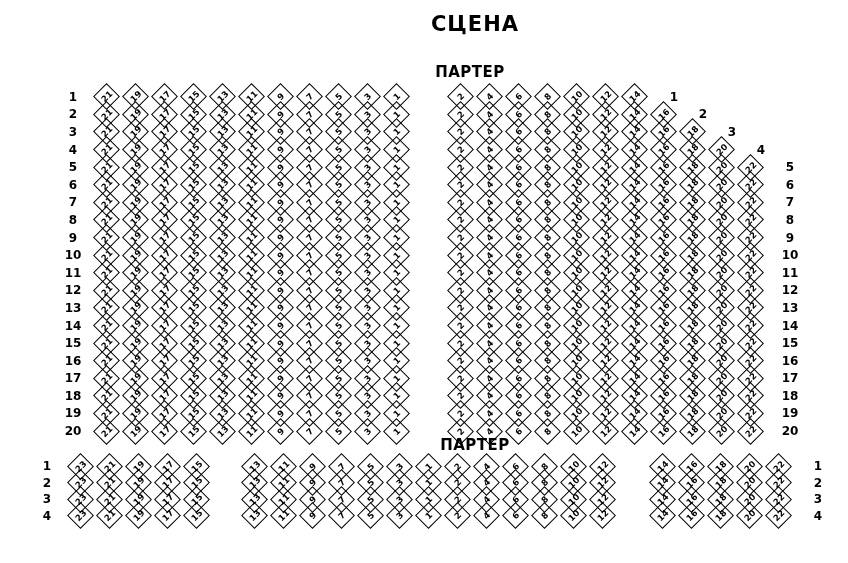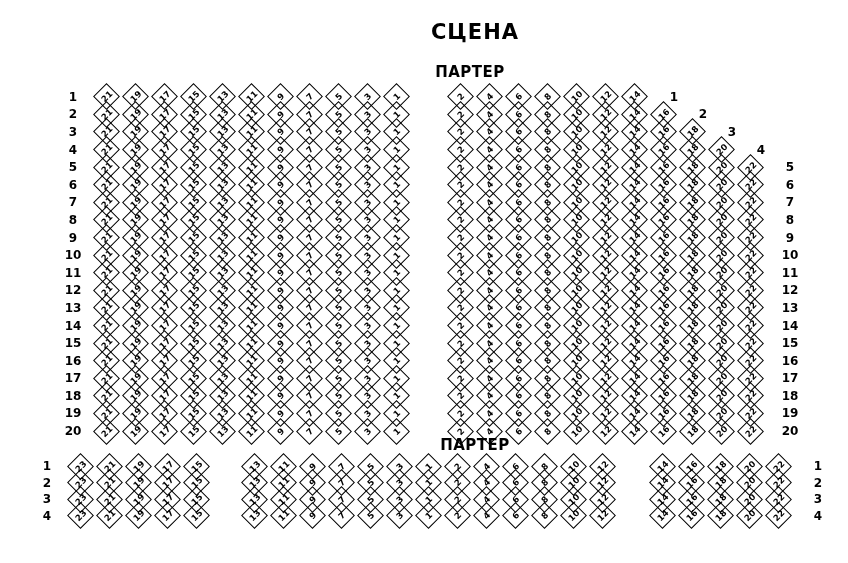--- a/index.html
+++ b/index.html
@@ -1,21 +1,21 @@
 <!DOCTYPE html>
 <html><head>
 <meta charset="utf-8">
 <style>
   * { box-sizing: border-box; margin: 0; padding: 0; }
   html, body { width: 848px; height: 563px; background: #ffffff; }
   body { font-family: "DejaVu Sans", sans-serif; color: #000; position: relative; overflow: hidden; }
   #plan { position: absolute; inset: 0; }
 
   .title { position: absolute; transform: translateX(-50%); font-weight: bold; white-space: nowrap; }
-  #stage-title   { left: 475px; top: 20px;   font-size: 21px; letter-spacing: 1px; }
+  #stage-title   { left: 475px; top: 12px;   font-size: 21px; letter-spacing: 1px; }
   #parterre-title{ left: 470px; top: 63px;  font-size: 15px; letter-spacing: 0.5px; }
   #balcony-title { left: 475px; top: 436px; font-size: 15px; letter-spacing: 0.5px; }
 
   .block { position: absolute; }
   #parterre-left  { left: 62px;  top: 88px; }
   #parterre-right { left: 446px; top: 88px; }
   #balcony-left   { left: 36px;  top: 458px; }
   #balcony-center { left: 240px; top: 458px; }
   #balcony-right  { left: 648px; top: 458px; }
 

